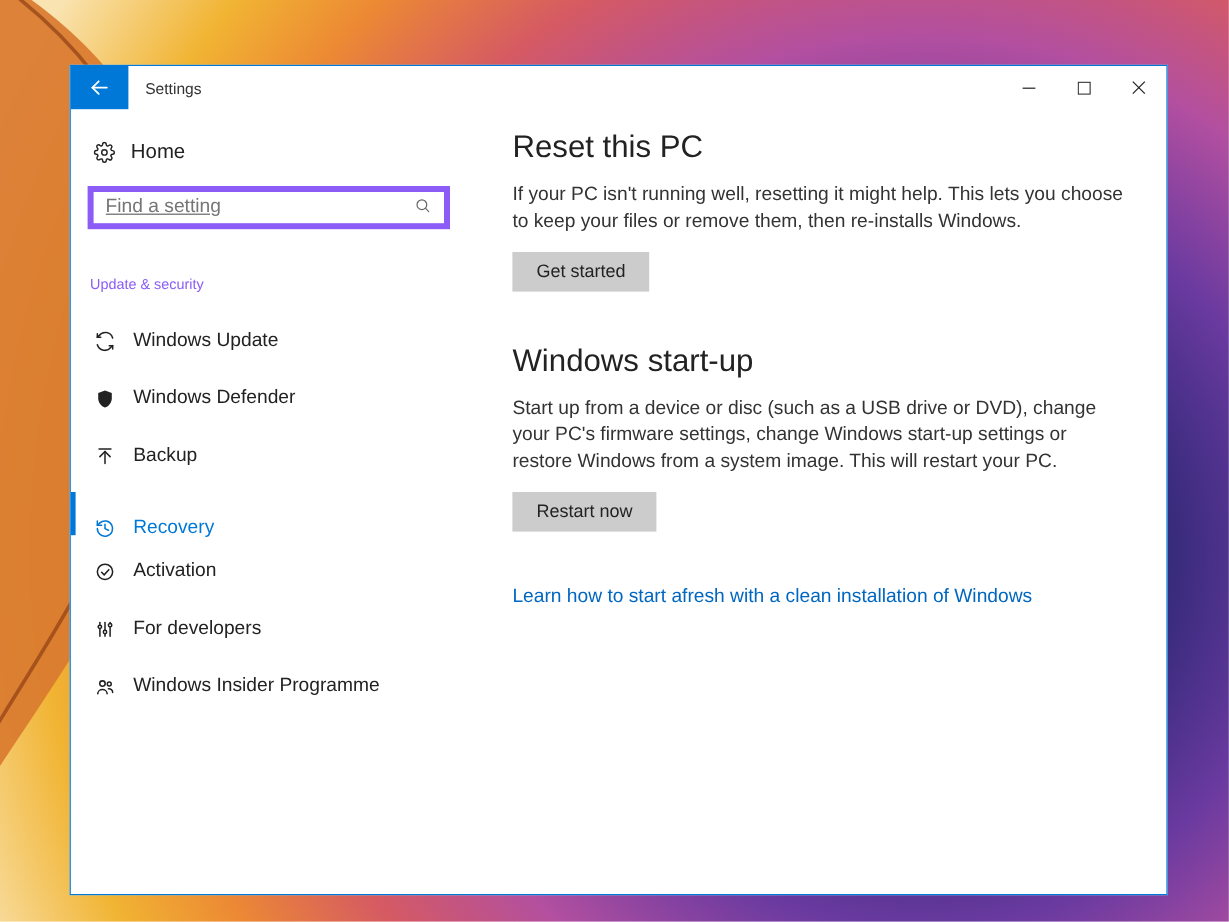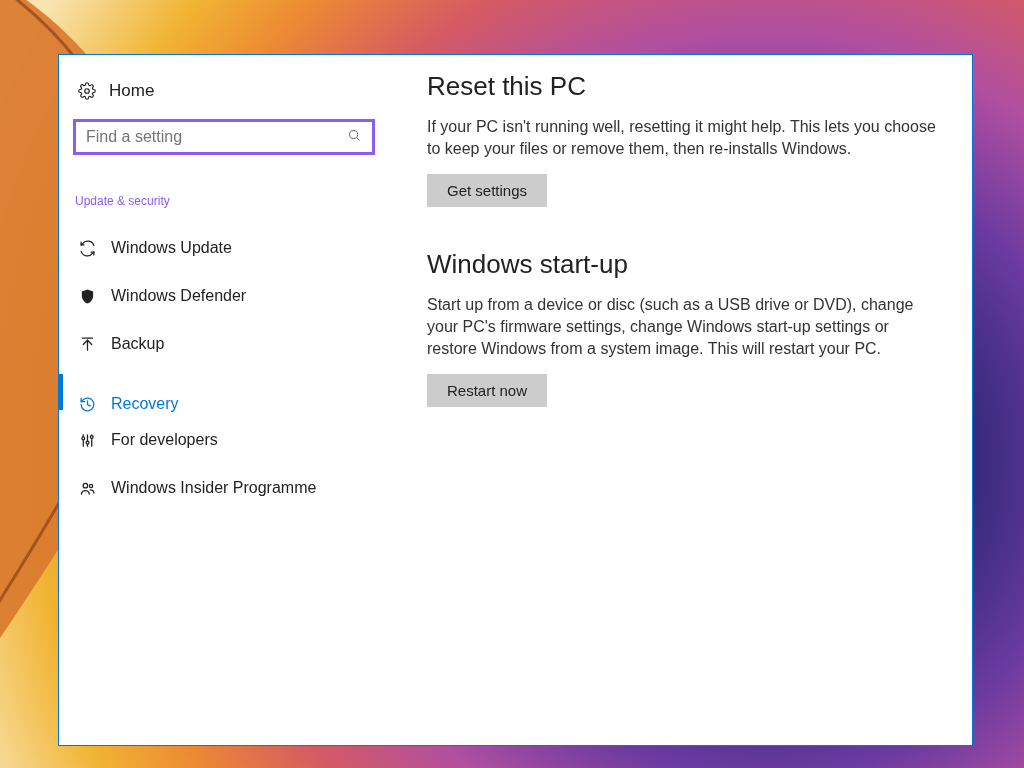--- a/index.html
+++ b/index.html
@@ -57,24 +57,25 @@
     display: flex; flex-direction: column;
   }
   .home-row {
     display: flex; align-items: center;
     padding: 4px 2px 18px 2px;
     font-size: 17px; color:#222;
   }
   .home-row .icon { width: 24px; display:flex; justify-content:center; margin-right: 10px; }
   .search-box {
     display: flex; align-items: center;
-    border: 3px solid #8b5cf6;
+    border: 5px solid #8b5cf6;
     height: 36px;
     padding: 0 10px;
     color:#666;
+    text-decoration:underline;
   }
   .search-box input {
     flex:1; border:none; outline:none; font-size:16px; color:#666; background:transparent;
     font-family: inherit;
   }
   .section-label {
     margin-top: 39px;
     margin-bottom: 16px;
     font-size: 12px;
     color:#8b5cf6;
@@ -136,20 +137,48 @@
 </head>
 <body>
 
 <svg class="bg-leaf" viewBox="0 0 1024 768" preserveAspectRatio="none">
   <path d="M -40 -40 C 120 40, 200 180, 140 380 C 90 540, -20 640, -80 780 L -200 780 L -200 -40 Z" fill="#d9792f" opacity="0.92"></path>
   <path d="M -40 -40 C 110 50, 180 190, 120 370 C 70 520, -30 620, -90 770" fill="none" stroke="#7b2e0c" stroke-width="3" opacity="0.55"></path>
 </svg>
 
 <div class="window">
 
+  <div class="titlebar">
+    <div class="back-btn">
+      <svg width="18" height="18" viewBox="0 0 24 24" fill="none" stroke="currentColor" stroke-width="2" stroke-linecap="round" stroke-linejoin="round">
+        <line x1="20" y1="12" x2="4" y2="12"></line>
+          <polyline points="11 5 4 12 11 19"></polyline>
+      </svg>
+    </div>
+    <div class="app-title">Settings</div>
+    <div class="titlebar-spacer"></div>
+    <div class="win-controls">
+      <div class="win-btn">
+        <svg width="11" height="11" viewBox="0 0 11 11">
+            <rect y="5" width="11" height="1" fill="currentColor"></rect>
+          </svg>
+      </div>
+      <div class="win-btn">
+        <svg width="11" height="11" viewBox="0 0 11 11">
+            <rect x="0.5" y="0.5" width="10" height="10" fill="none" stroke="currentColor"></rect>
+          </svg>
+      </div>
+      <div class="win-btn">
+        <svg width="12" height="12" viewBox="0 0 12 12" stroke="currentColor" stroke-width="1">
+            <line x1="1" y1="1" x2="11" y2="11"></line>
+            <line x1="11" y1="1" x2="1" y2="11"></line>
+          </svg>
+      </div>
+    </div>
+  </div>
 
   <div class="content">
 
     <div class="sidebar">
 
       <div class="home-row">
         <span class="icon">
           <svg width="18" height="18" viewBox="0 0 24 24" fill="none" stroke="currentColor" stroke-width="1.6">
             <circle cx="12" cy="12" r="3"></circle>
             <path d="M19.4 15a1.7 1.7 0 0 0 .34 1.87l.06.06a2 2 0 1 1-2.83 2.83l-.06-.06a1.7 1.7 0 0 0-1.87-.34 1.7 1.7 0 0 0-1 1.56V21a2 2 0 0 1-4 0v-.09a1.7 1.7 0 0 0-1-1.56 1.7 1.7 0 0 0-1.87.34l-.06.06a2 2 0 1 1-2.83-2.83l.06-.06a1.7 1.7 0 0 0 .34-1.87 1.7 1.7 0 0 0-1.56-1H3a2 2 0 0 1 0-4h.09a1.7 1.7 0 0 0 1.56-1 1.7 1.7 0 0 0-.34-1.87l-.06-.06A2 2 0 1 1 7.08 4.25l.06.06a1.7 1.7 0 0 0 1.87.34H9a1.7 1.7 0 0 0 1-1.56V3a2 2 0 0 1 4 0v.09a1.7 1.7 0 0 0 1 1.56 1.7 1.7 0 0 0 1.87-.34l.06-.06a2 2 0 1 1 2.83 2.83l-.06.06a1.7 1.7 0 0 0-.34 1.87V9a1.7 1.7 0 0 0 1.56 1H21a2 2 0 0 1 0 4h-.09a1.7 1.7 0 0 0-1.56 1z"></path>
@@ -208,20 +237,29 @@
           <span class="icon">
             <svg width="17" height="17" viewBox="0 0 24 24" fill="none" stroke="currentColor" stroke-width="1.8" stroke-linecap="round">
                 <path d="M3 12a9 9 0 1 0 3-6.7L3 8"></path>
                 <polyline points="3 3 3 8 8 8"></polyline>
                 <polyline points="12 7 12 12 16 14"></polyline>
               </svg>
           </span>
           <span class="label">Recovery</span>
         </li>
 
+        <li class="nav-item">
+          <span class="icon">
+            <svg width="17" height="17" viewBox="0 0 24 24" fill="none" stroke="currentColor" stroke-width="1.8" stroke-linecap="round">
+                <circle cx="12" cy="12" r="9"></circle>
+                <polyline points="8 12.5 11 15.5 16.5 9.5"></polyline>
+              </svg>
+          </span>
+          <span class="label">Activation</span>
+        </li>
 
         <li class="nav-item">
           <span class="icon">
             <svg width="17" height="17" viewBox="0 0 24 24" fill="none" stroke="currentColor" stroke-width="1.8" stroke-linecap="round">
                 <line x1="6" y1="4" x2="6" y2="20"></line>
                 <circle cx="6" cy="9" r="2" fill="#fff"></circle>
                 <line x1="12" y1="4" x2="12" y2="20"></line>
                 <circle cx="12" cy="15" r="2" fill="#fff"></circle>
                 <line x1="18" y1="4" x2="18" y2="20"></line>
                 <circle cx="18" cy="7" r="2" fill="#fff"></circle>
@@ -242,27 +280,28 @@
           <span class="label">Windows Insider Programme</span>
         </li>
 
       </ul>
     </div>
 
     <div class="main">
 
       <h1>Reset this PC</h1>
       <p class="desc">If your PC isn't running well, resetting it might help. This lets you choose to keep your files or remove them, then re-installs Windows.</p>
-      <button class="btn">Get settings</button>
+      <button class="btn">Get started</button>
 
       <div class="section-gap"></div>
 
       <h1>Windows start-up</h1>
       <p class="desc">Start up from a device or disc (such as a USB drive or DVD), change your PC's firmware settings, change Windows start-up settings or restore Windows from a system image. This will restart your PC.</p>
       <button class="btn">Restart now</button>
 
       <div class="section-gap"></div>
 
+      <a href="#" class="link">Learn how to start afresh with a clean installation of Windows</a>
 
     </div>
 
   </div>
 </div>
 
 </body></html>

